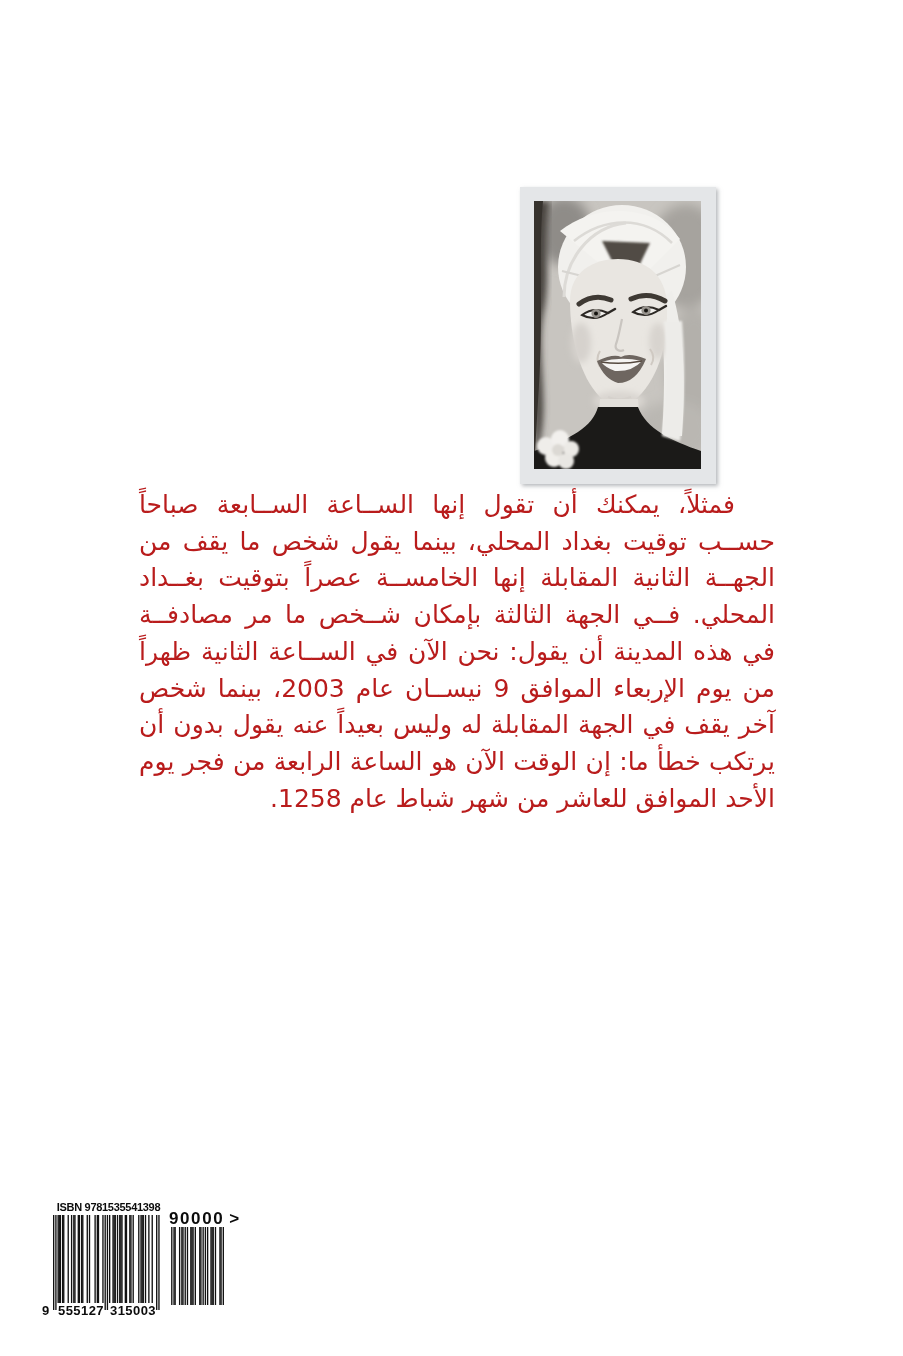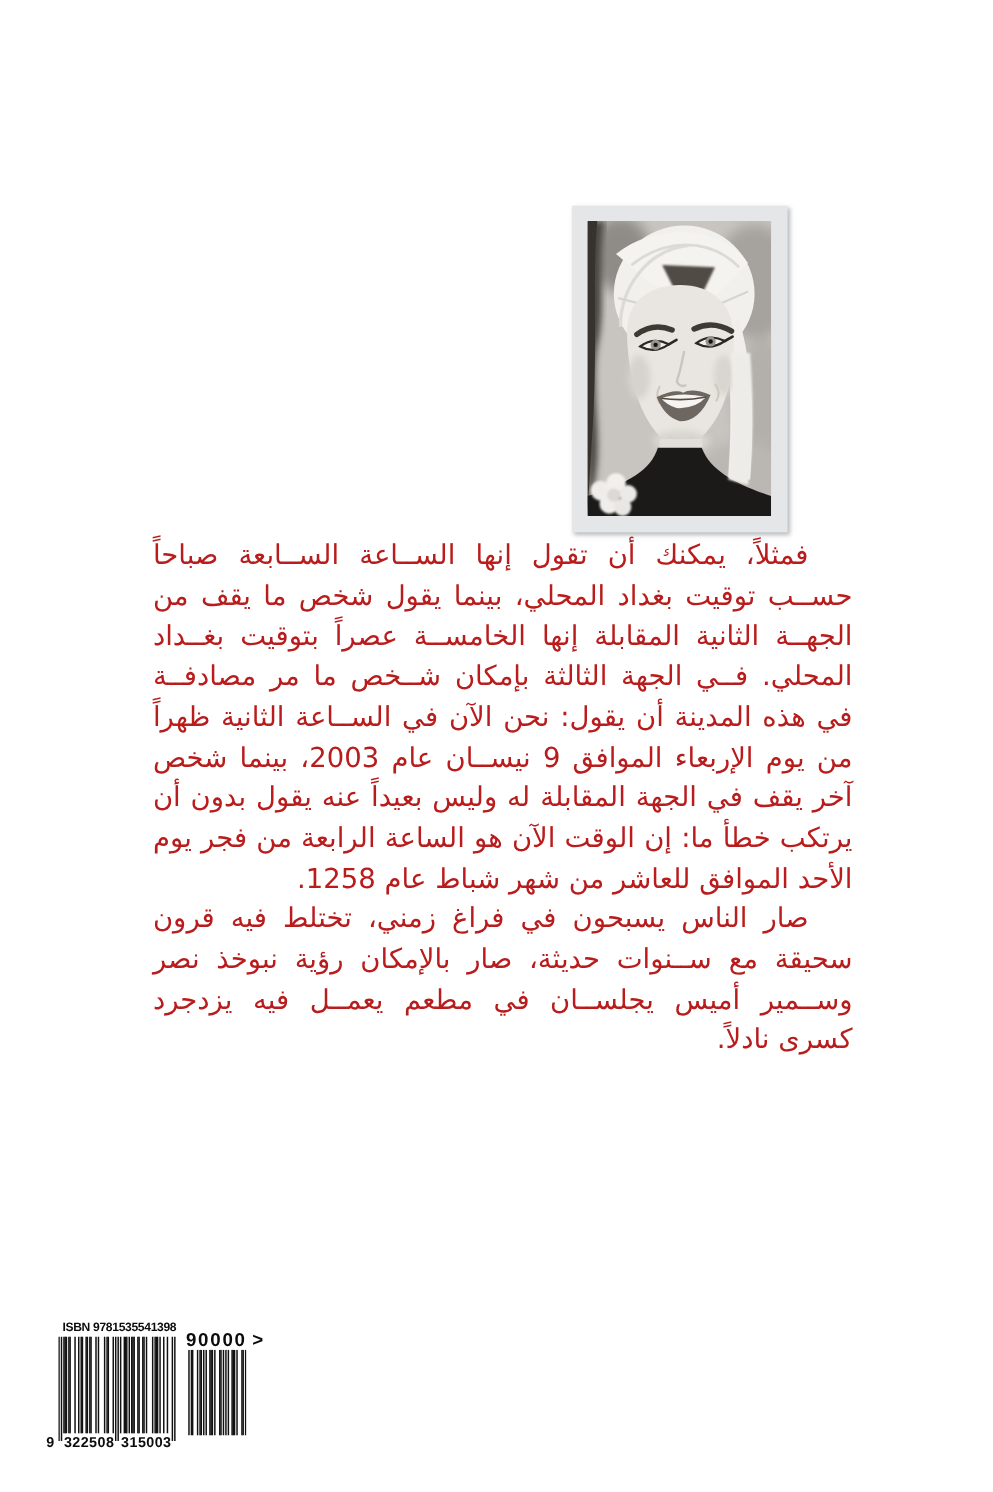--- a/index.html
+++ b/index.html
@@ -138,21 +138,20 @@
           <circle cx="20" cy="257" r="9" fill="#f0eeea"></circle>
           <circle cx="32" cy="260" r="8" fill="#e9e7e3"></circle>
           <circle cx="24" cy="249" r="6" fill="#dcd9d4"></circle>
         </g>
       </svg>
     </div>
   </div>
 
   <div class="blurb" dir="rtl">
     <p>فمثلاً، يمكنك أن تقول إنها الســاعة الســابعة صباحاً حســب توقيت بغداد المحلي، بينما يقول شخص ما يقف من الجهــة الثانية المقابلة إنها الخامســة عصراً بتوقيت بغــداد المحلي. فــي الجهة الثالثة بإمكان شــخص ما مر مصادفــة في هذه المدينة أن يقول: نحن الآن في الســاعة الثانية ظهراً من يوم الإربعاء الموافق 9 نيســان عام 2003، بينما شخص آخر يقف في الجهة المقابلة له وليس بعيداً عنه يقول بدون أن يرتكب خطأ ما: إن الوقت الآن هو الساعة الرابعة من فجر يوم الأحد الموافق للعاشر من شهر شباط عام 1258.</p>
-    <p>صار الناس يسبحون في فراغ زمني، تختلط فيه قرون سحيقة مع ســنوات حديثة، صار بالإمكان رؤية نبوخذ نصر وســمير أميس يجلســان في مطعم يعمــل فيه يزدجرد كسرى نادلاً.</p>
   </div>
 
   <div class="barcode-block">
     <div class="isbn-label">ISBN 9781535541398</div>
     <svg id="ean13-bars" class="ean13-svg" width="107" height="95" viewBox="0 0 107 95" xmlns="http://www.w3.org/2000/svg">
         <rect x="0.00" y="0" width="1.34" height="95" fill="#111111"></rect>
         <rect x="2.24" y="0" width="1.34" height="95" fill="#111111"></rect>
         <rect x="4.48" y="0" width="1.34" height="88" fill="#111111"></rect>
         <rect x="5.60" y="0" width="1.34" height="88" fill="#111111"></rect>
         <rect x="6.72" y="0" width="1.34" height="88" fill="#111111"></rect>
@@ -192,21 +191,21 @@
         <rect x="88.48" y="0" width="1.34" height="88" fill="#111111"></rect>
         <rect x="89.60" y="0" width="1.34" height="88" fill="#111111"></rect>
         <rect x="91.84" y="0" width="1.34" height="88" fill="#111111"></rect>
         <rect x="95.20" y="0" width="1.34" height="88" fill="#111111"></rect>
         <rect x="98.56" y="0" width="1.34" height="88" fill="#111111"></rect>
         <rect x="103.04" y="0" width="1.34" height="95" fill="#111111"></rect>
         <rect x="105.28" y="0" width="1.34" height="95" fill="#111111"></rect>
       </svg>
     <div class="ean-digits">
       <span class="lead">9</span>
-      <span class="g1">322508</span>
+      <span class="g1">555127</span>
       <span class="g2">315003</span>
     </div>
     <div class="supp-label">
       <span>90000</span><span class="arrow">&gt;</span>
     </div>
     <svg id="ean5-bars" class="ean5-svg" width="54" height="78" viewBox="0 0 54 78" xmlns="http://www.w3.org/2000/svg">
         <rect x="1.12" y="0" width="1.34" height="78" fill="#111111"></rect>
         <rect x="3.36" y="0" width="1.34" height="78" fill="#111111"></rect>
         <rect x="4.48" y="0" width="1.34" height="78" fill="#111111"></rect>
         <rect x="8.96" y="0" width="1.34" height="78" fill="#111111"></rect>

